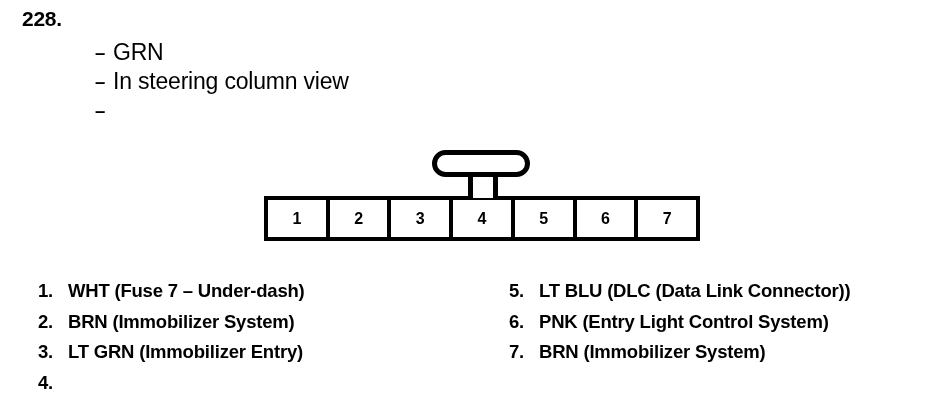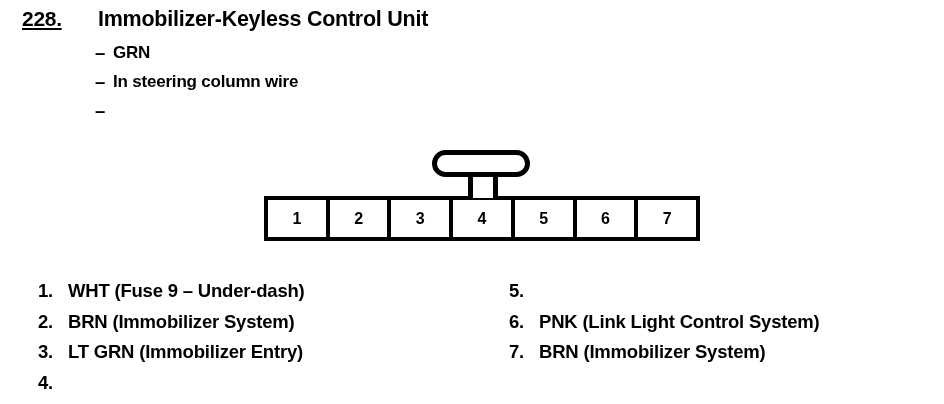--- a/index.html
+++ b/index.html
@@ -27,21 +27,20 @@
     height: 30px;
   }
   #entry-number {
     position: absolute;
     left: 0;
     top: 0;
     font-size: 21px;
     font-weight: bold;
     letter-spacing: -0.3px;
     line-height: 26px;
-    text-decoration: underline;
   }
   #page-title {
     position: absolute;
     left: 76px;
     top: 0;
     font-size: 21.5px;
     font-weight: bold;
     letter-spacing: -0.25px;
     line-height: 26px;
     white-space: nowrap;
@@ -68,22 +67,22 @@
     left: 0;
     top: 0;
     width: 18px;
     font-size: 18.5px;
     font-weight: bold;
   }
   .detail-text {
     position: absolute;
     left: 18px;
     top: 0;
-    font-size: 17px;
-    font-weight: bold;
+    font-size: 23px;
+    font-weight: normal;
   }
 
   
   #connector-diagram {
     position: absolute;
     left: 264px;
     top: 150px;
     width: 440px;
     height: 95px;
   }
@@ -178,31 +177,30 @@
     font-size: 18.5px;
     font-weight: bold;
     letter-spacing: -0.2px;
   }
 </style>
 </head>
 <body>
 
 <div id="header-block">
   <span id="entry-number">228.</span>
-  <span id="page-title">Immobilizer-Keyless Control Unit</span>
 </div>
 
 <div id="detail-list">
   <div class="detail-line">
     <span class="detail-dash">–</span>
     <span class="detail-text">GRN</span>
   </div>
   <div class="detail-line">
     <span class="detail-dash">–</span>
-    <span class="detail-text">In steering column wire</span>
+    <span class="detail-text">In steering column view</span>
   </div>
   <div class="detail-line">
     <span class="detail-dash">–</span>
   </div>
 </div>
 
 <div id="connector-diagram">
   <div id="connector-tab"></div>
   <div id="connector-tab-neck"></div>
   <div id="connector-body">
@@ -226,40 +224,41 @@
     </div>
     <div class="pin-cell">
       <span class="pin-number">7</span>
     </div>
   </div>
 </div>
 
 <div id="pin-legend-left">
   <div class="legend-row">
     <span class="legend-index">1.</span>
-    <span class="legend-label">WHT (Fuse 9 – Under-dash)</span>
+    <span class="legend-label">WHT (Fuse 7 – Under-dash)</span>
   </div>
   <div class="legend-row">
     <span class="legend-index">2.</span>
     <span class="legend-label">BRN (Immobilizer System)</span>
   </div>
   <div class="legend-row">
     <span class="legend-index">3.</span>
     <span class="legend-label">LT GRN (Immobilizer Entry)</span>
   </div>
   <div class="legend-row">
     <span class="legend-index">4.</span>
   </div>
 </div>
 
 <div id="pin-legend-right">
   <div class="legend-row">
     <span class="legend-index">5.</span>
+    <span class="legend-label">LT BLU (DLC (Data Link Connector))</span>
   </div>
   <div class="legend-row">
     <span class="legend-index">6.</span>
-    <span class="legend-label">PNK (Link Light Control System)</span>
+    <span class="legend-label">PNK (Entry Light Control System)</span>
   </div>
   <div class="legend-row">
     <span class="legend-index">7.</span>
     <span class="legend-label">BRN (Immobilizer System)</span>
   </div>
 </div>
 
 </body></html>

